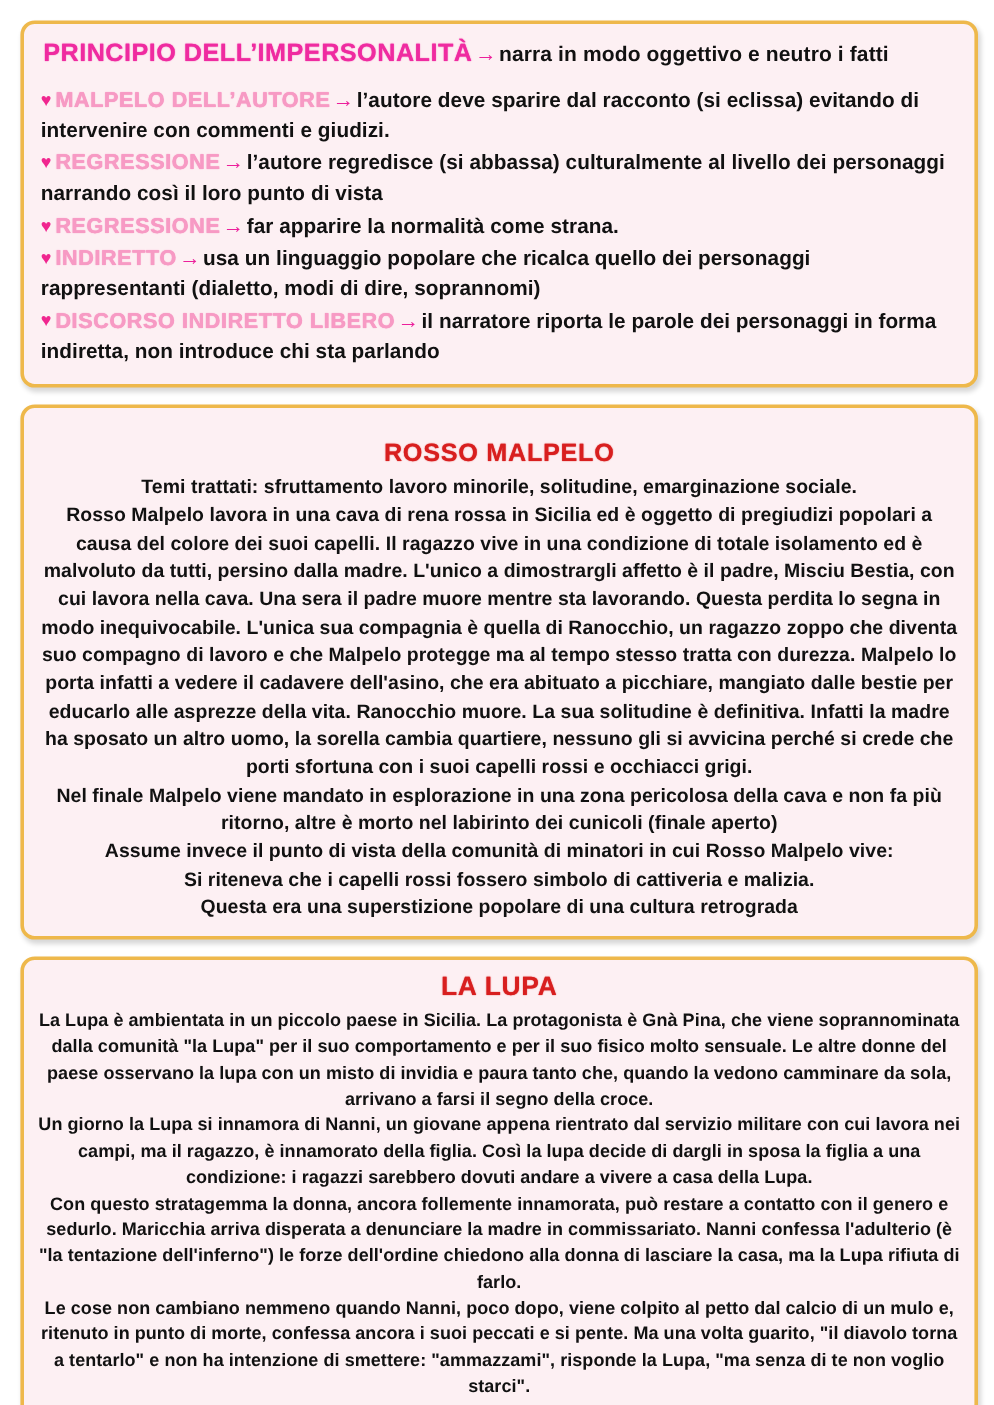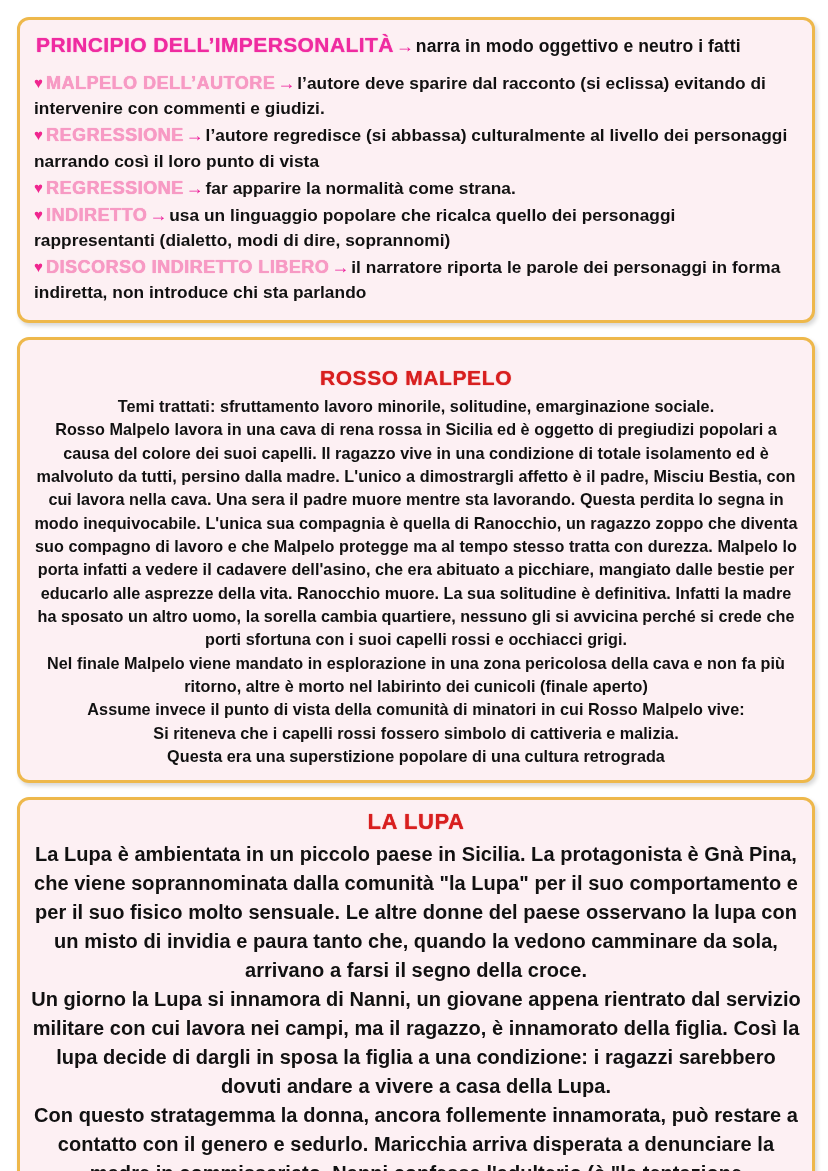--- a/index.html
+++ b/index.html
@@ -102,21 +102,21 @@
 
   .body-p {
     text-align: center;
     font-size: 16.2px;
     line-height: 1.44;
     color: #111111;
     font-weight: bold;
     margin: 0;
     letter-spacing: 0.05px;
   }
-  .body-p--lupa { font-size: 20px; line-height: 1.45; }
+  .body-p--lupa { font-size: 15px; line-height: 1.45; }
 </style>
 </head>
 <body>
 
 <div class="page">
 
   <section class="card card--principio">
 
     <div class="lead-line">
       <span class="kw-main">PRINCIPIO DELL’IMPERSONALITÀ</span><span class="arrow">→</span><span class="after-arrow">narra in modo oggettivo e neutro i fatti</span>

